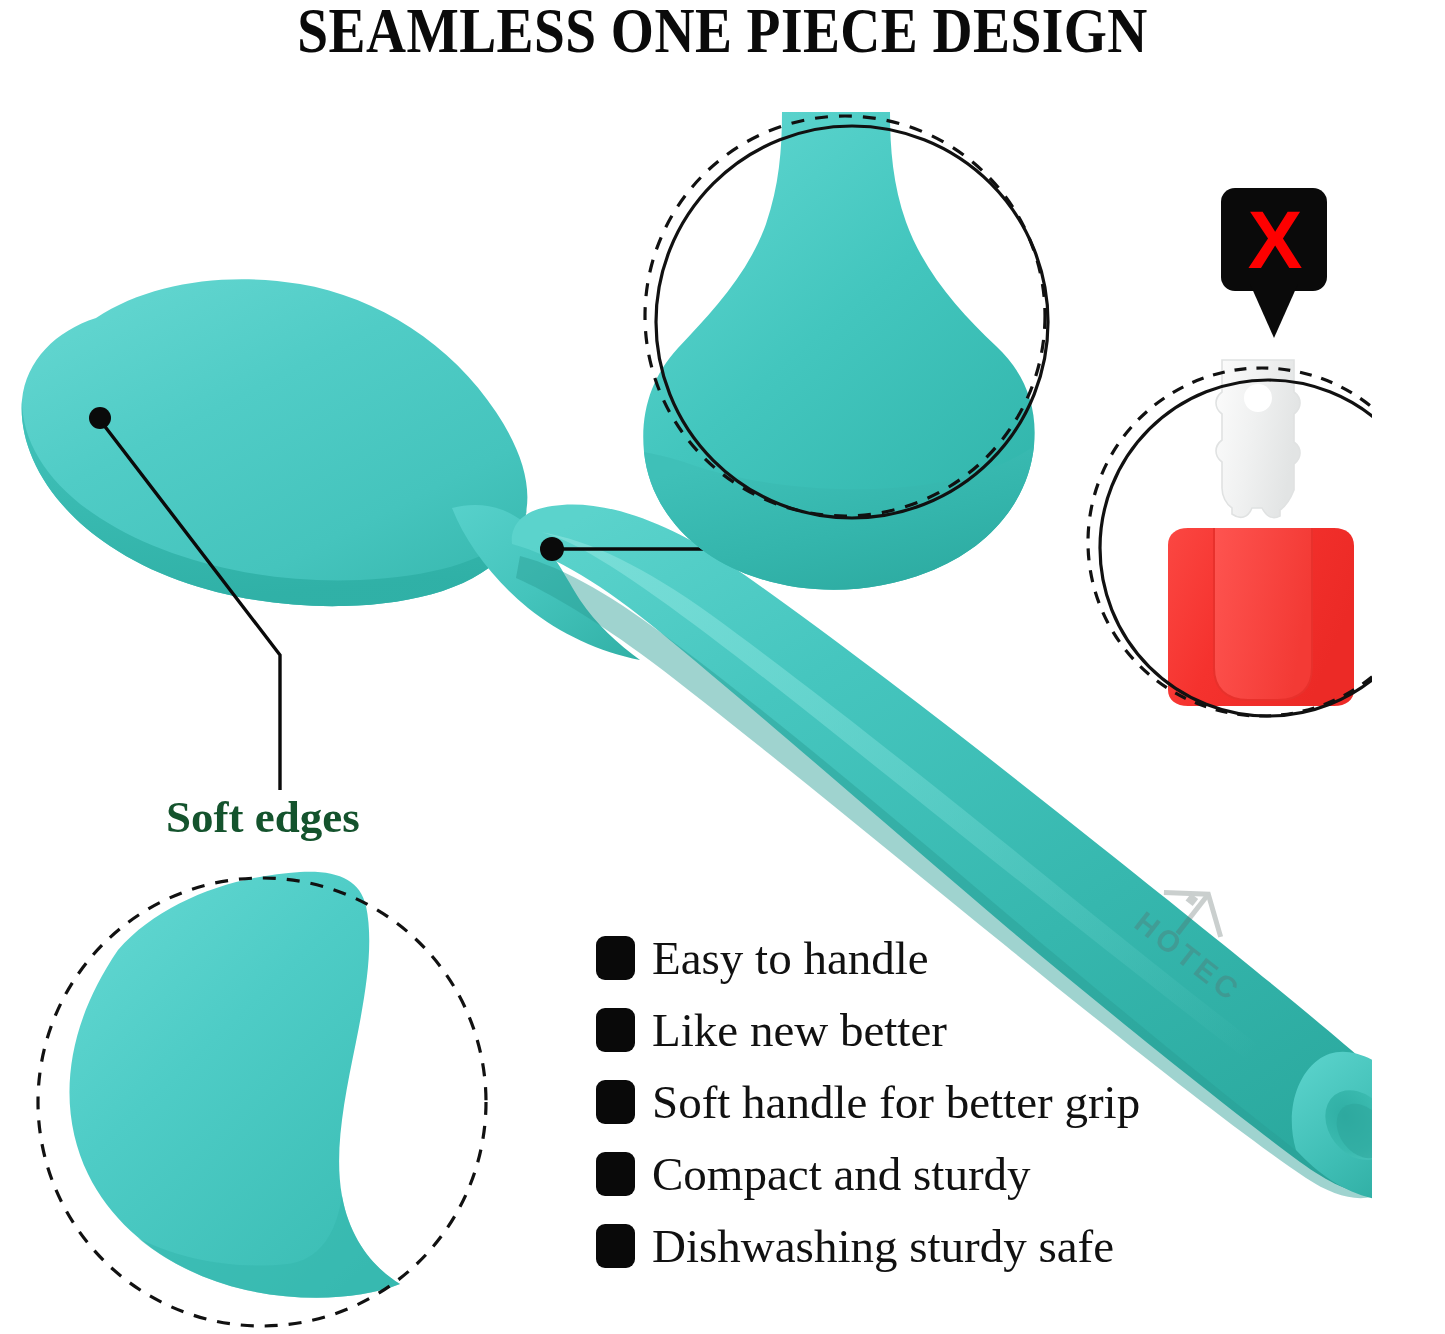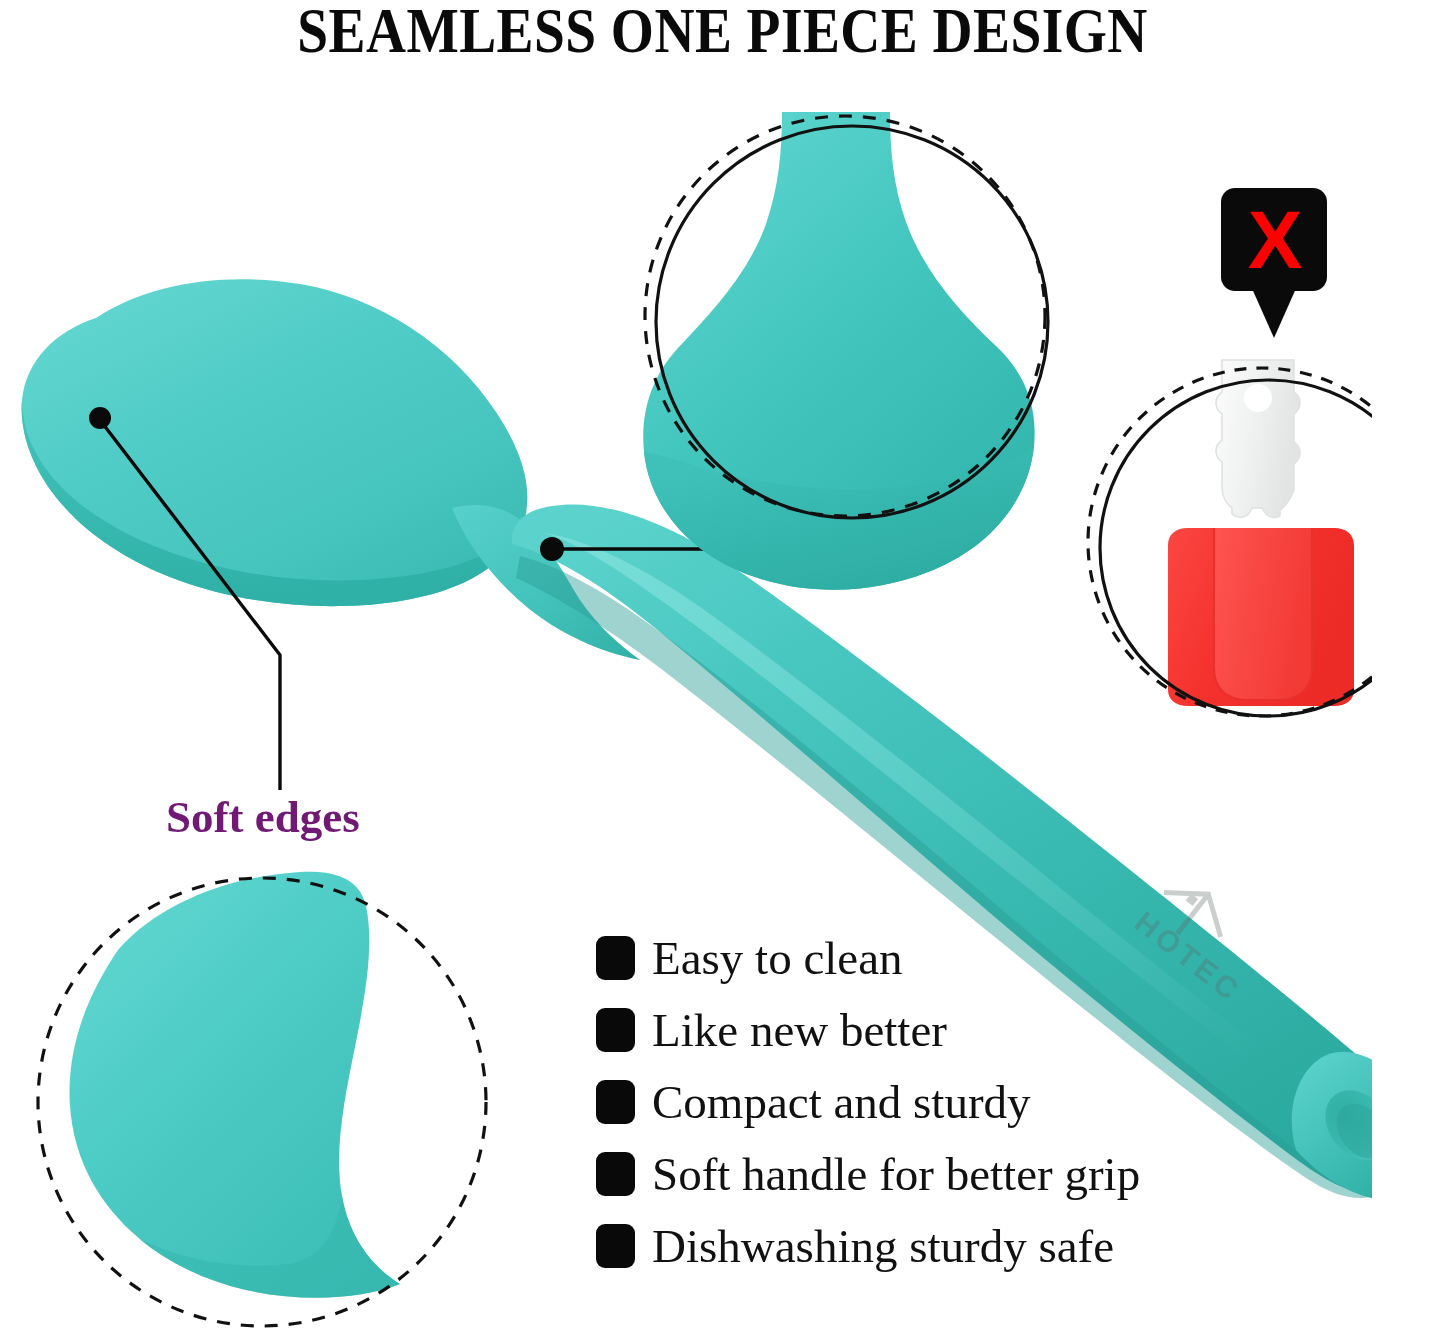--- a/index.html
+++ b/index.html
@@ -74,21 +74,21 @@
   }
 
   
   #soft-edges-label {
     position: absolute;
     left: 166px;
     top: 791px;
     font-family: "Liberation Serif", serif;
     font-weight: 700;
     font-size: 45px;
-    color: #701a75;
+    color: #14532d;
     white-space: nowrap;
   }
 
   
   #warning-badge {
     position: absolute;
     left: 1221px;
     top: 188px;
     width: 108px;
     height: 150px;
@@ -405,33 +405,33 @@
     <div id="warning-square"></div>
     <div id="warning-x">X</div>
     <div id="warning-arrow"></div>
   </div>
 
   <div id="soft-edges-label">Soft edges</div>
 
   <div id="feature-list">
     <div class="feature-row">
       <span class="bullet"></span>
-      <span class="feature-text">Easy to clean</span>
+      <span class="feature-text">Easy to handle</span>
     </div>
     <div class="feature-row">
       <span class="bullet"></span>
       <span class="feature-text">Like new better</span>
     </div>
     <div class="feature-row">
       <span class="bullet"></span>
-      <span class="feature-text">Compact and sturdy</span>
+      <span class="feature-text">Soft handle for better grip</span>
     </div>
     <div class="feature-row">
       <span class="bullet"></span>
-      <span class="feature-text">Soft handle for better grip</span>
+      <span class="feature-text">Compact and sturdy</span>
     </div>
     <div class="feature-row">
       <span class="bullet"></span>
       <span class="feature-text">Dishwashing sturdy safe</span>
     </div>
   </div>
 
 </div>
 
 </body></html>

